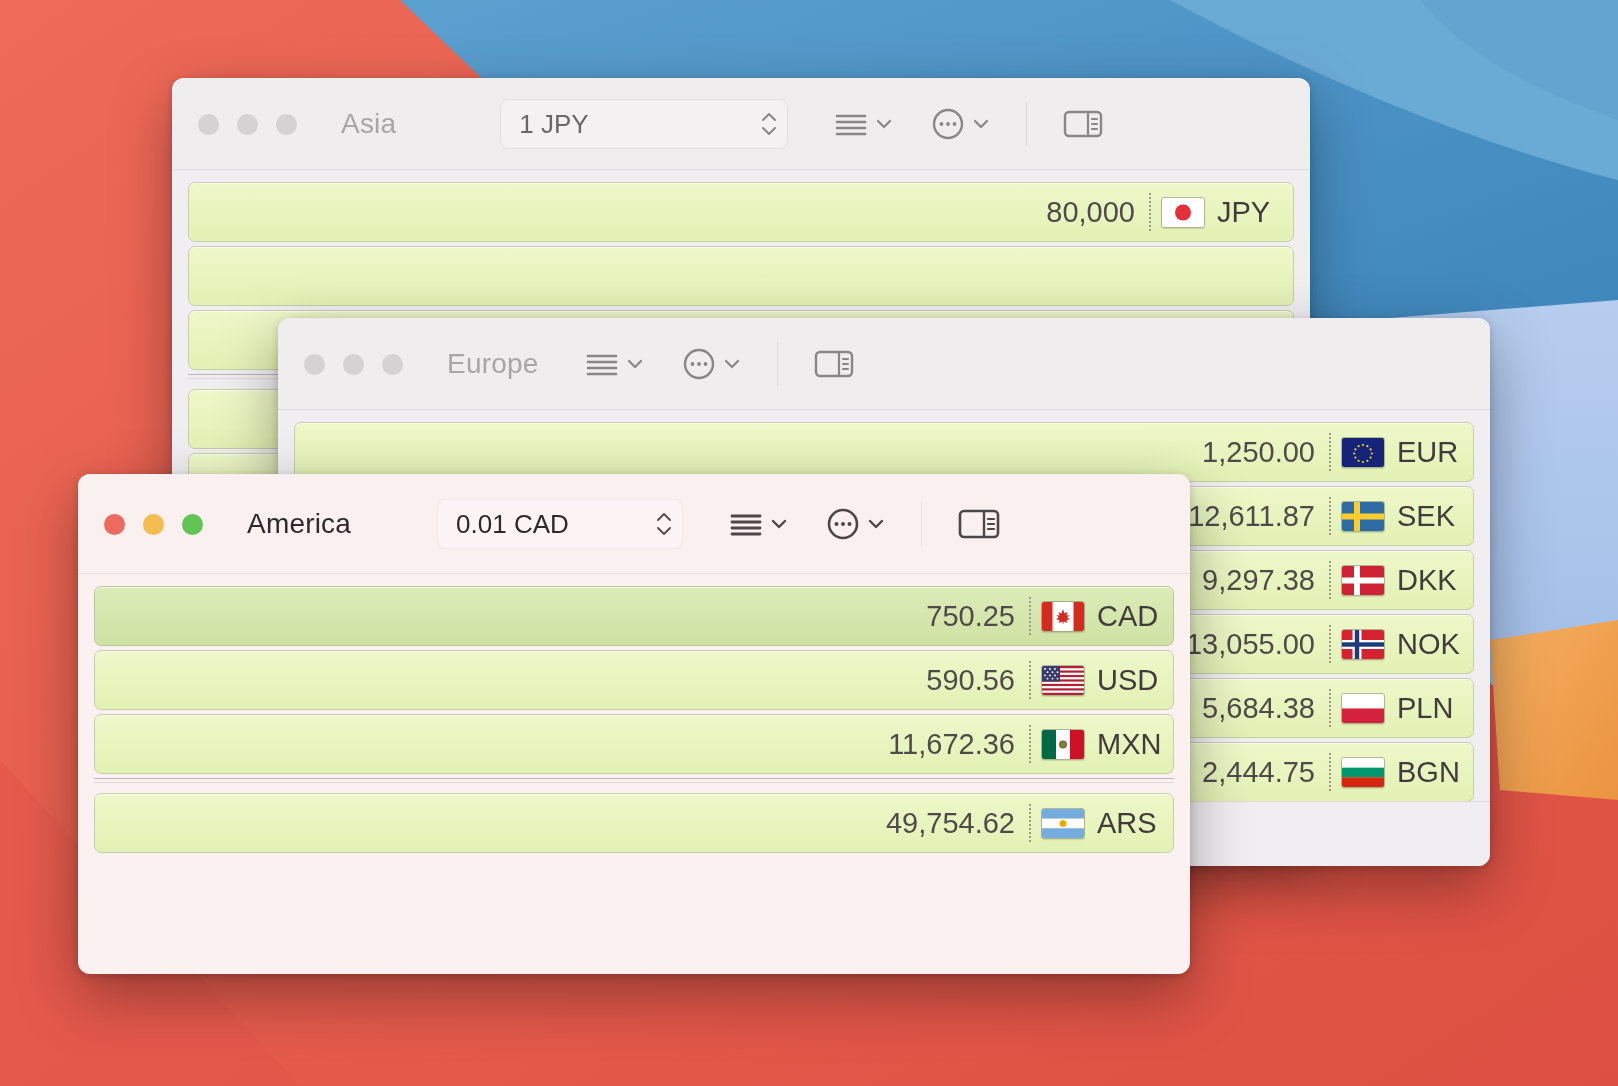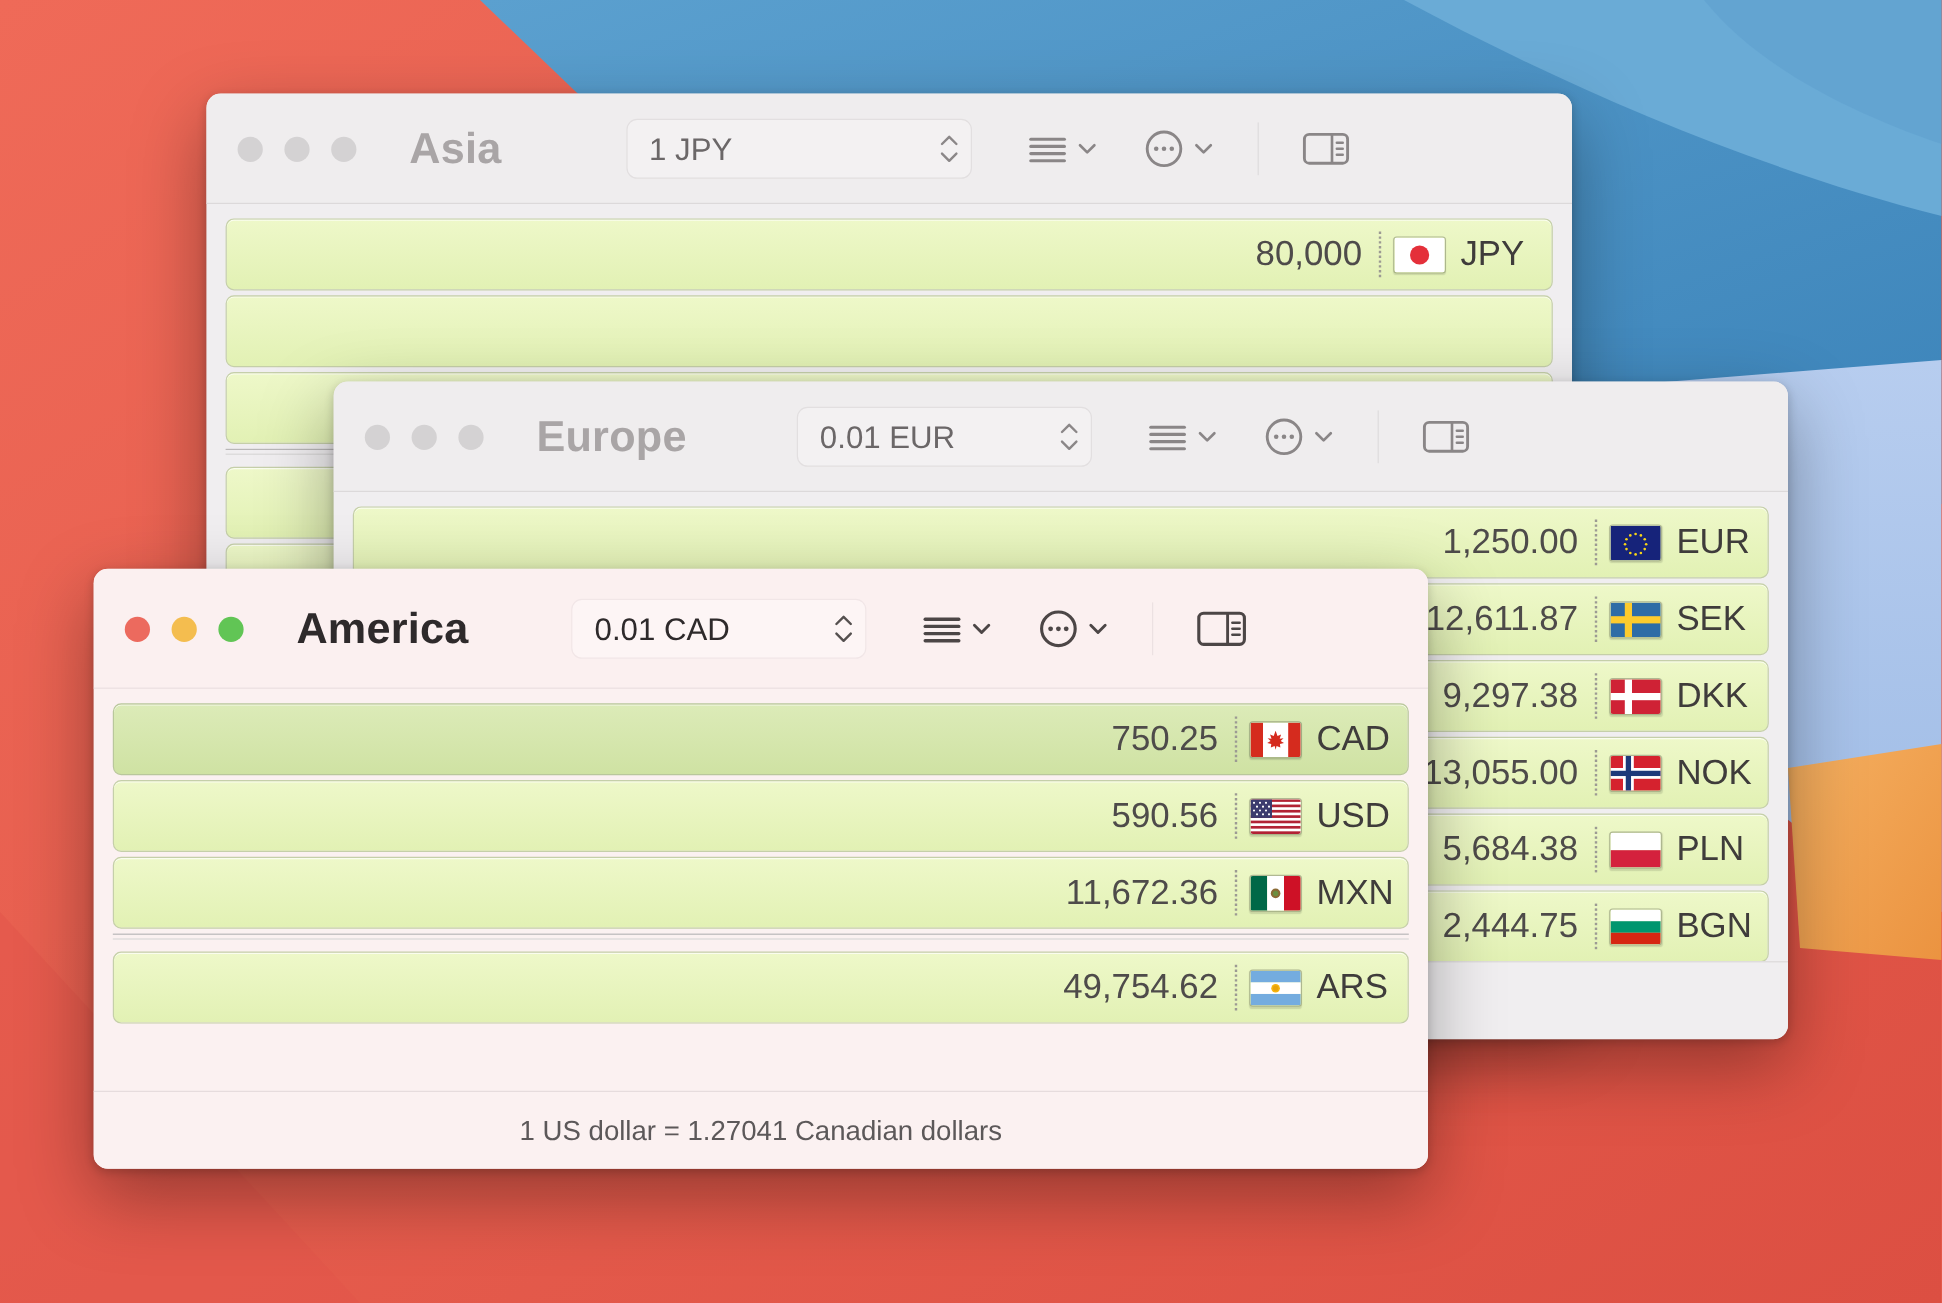--- a/index.html
+++ b/index.html
@@ -33,21 +33,21 @@
   .win.active  .titlebar:after{background:#eadfe0;}
 
   .lights{display:flex;gap:18px;align-items:center;}
   .light{width:21px;height:21px;border-radius:50%;}
   .inactive .light{background:#d4d2d3;}
   .light.red{background:#ec6a5e;}
   .light.yellow{background:#f4bd4f;}
   .light.green{background:#61c555;}
 
   .wtitle{
-    font-size:36px;font-weight:bold;letter-spacing:.2px;white-space:nowrap;
+    font-size:28px;font-weight:normal;letter-spacing:.2px;white-space:nowrap;
   }
   .inactive .wtitle{color:#a9a5a6;}
   .active   .wtitle{color:#2e2a2b;}
 
   
   .stepper{
     display:flex;align-items:center;border-radius:9px;
     height:50px;box-sizing:border-box;padding:0 10px 0 18px;
     min-width:240px;justify-content:space-between;
   }
@@ -214,31 +214,20 @@
 </div>
 
 <div class="win inactive" id="win-europe" style="left:278px;top:318px;width:1212px;height:548px;">
   <div class="titlebar">
     <div class="lights">
       <div class="light"></div>
       <div class="light"></div>
       <div class="light"></div>
     </div>
     <div class="wtitle" style="margin-left:44px;">Europe</div>
-    <div class="stepper" style="margin-left:92px;width:246px;">
-      <span class="val">0.01 EUR</span>
-      <span class="arrows">
-        <svg width="16" height="11" viewBox="0 0 16 11">
-          <path d="M2 8 L8 2 L14 8" fill="none" stroke="#8b8788" stroke-width="2" stroke-linecap="round" stroke-linejoin="round"></path>
-          </svg>
-        <svg width="16" height="11" viewBox="0 0 16 11">
-          <path d="M2 3 L8 9 L14 3" fill="none" stroke="#8b8788" stroke-width="2" stroke-linecap="round" stroke-linejoin="round"></path>
-          </svg>
-      </span>
-    </div>
     <div class="tool" style="margin-left:46px;">
       <svg width="34" height="28" viewBox="0 0 34 28">
         <g stroke="#8a8687" stroke-width="2.6" stroke-linecap="round">
           <line x1="3" y1="6" x2="31" y2="6"></line>
             <line x1="3" y1="12" x2="31" y2="12"></line>
           <line x1="3" y1="18" x2="31" y2="18"></line>
             <line x1="3" y1="24" x2="31" y2="24"></line>
           </g>
         </svg>
       <svg width="18" height="12" viewBox="0 0 18 12">
@@ -489,16 +478,13 @@
           <rect y="9.7" width="42" height="9.6" fill="#fff"></rect>
           <rect y="19.3" width="42" height="9.7" fill="#74acdf"></rect>
           <circle cx="21" cy="14.5" r="3.6" fill="#f6b40e"></circle>
           <circle cx="21" cy="14.5" r="2.2" fill="#e8a30a"></circle>
           </svg>
         </span>
       <span class="code">ARS</span>
     </div>
   </div>
 
-  <div class="footer">
-    <span>1 US dollar = 1.27041 Canadian dollars</span>
-  </div>
 </div>
 
 </body></html>

